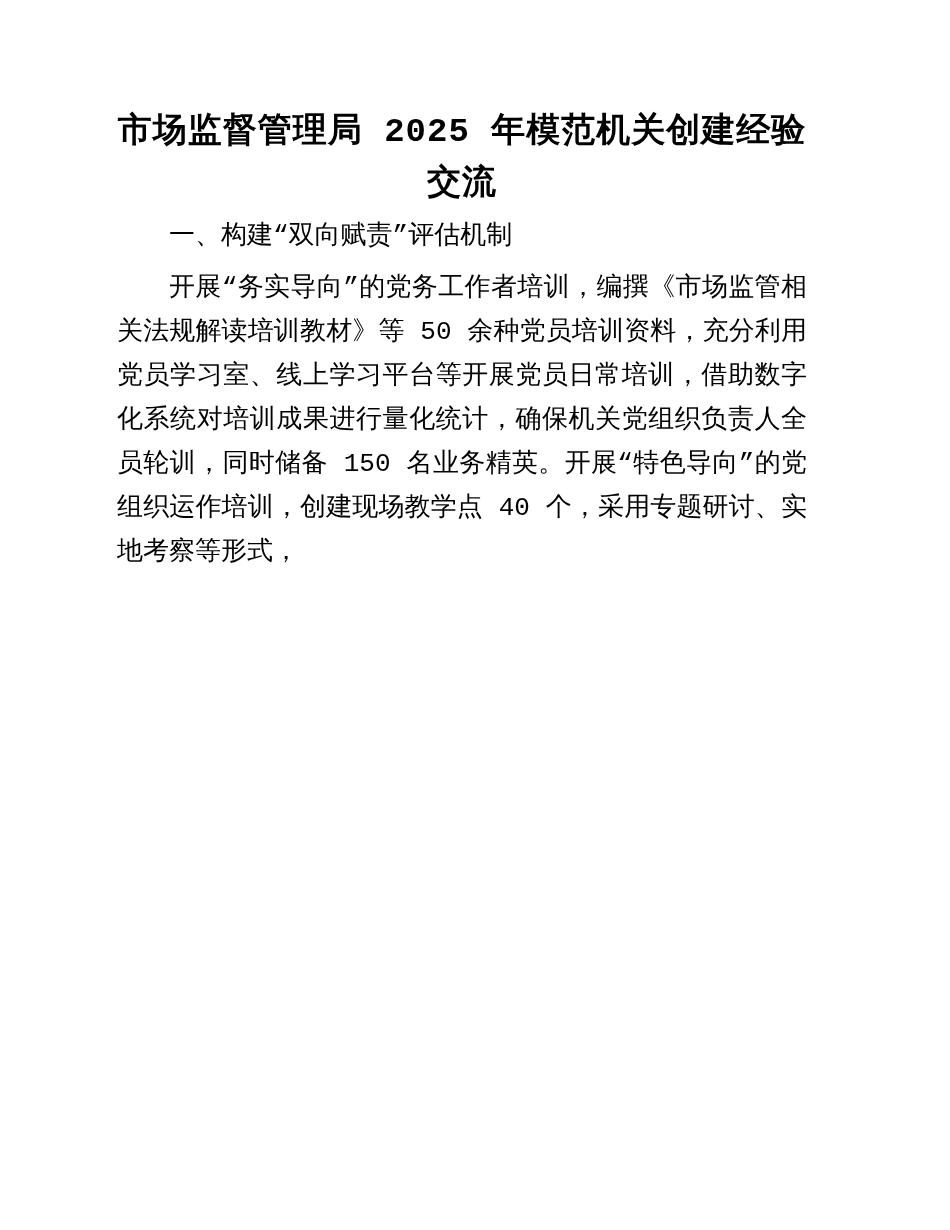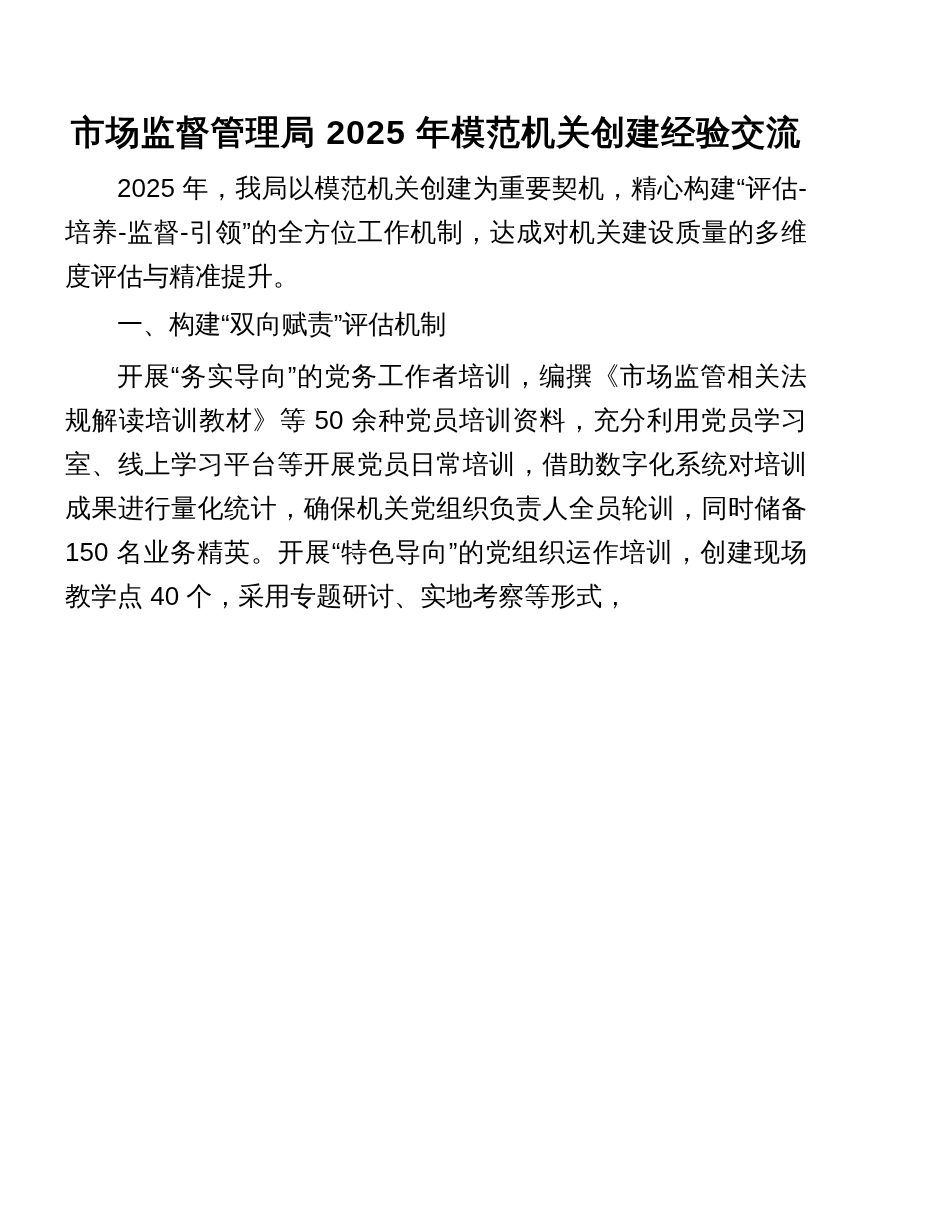--- a/index.html
+++ b/index.html
@@ -9,23 +9,23 @@
     background: #ffffff;
   }
   .page {
     position: relative;
     width: 950px;
     height: 992px;
     margin: 0 auto;
     background: #ffffff;
     color: #000000;
     box-sizing: border-box;
-    padding: 106px 143px 0 65px;
+    padding: 106px 143px 0 117px;
     overflow: hidden;
-    font-family: Liberation Sans, sans-serif;
+    font-family: Liberation Mono, monospace;
   }
   .doc-title {
     margin: 0;
     font-size: 34px;
     font-weight: 700;
     line-height: 52px;
     text-align: center;
     letter-spacing: 1px;
   }
   .block {
@@ -41,20 +41,19 @@
   .heading {
     margin: 4px 0 0 0;
   }
 </style>
 </head>
 <body>
 
 <div class="page">
   <h1 class="doc-title">市场监督管理局 2025 年模范机关创建经验交流</h1>
 
-  <p class="block">2025 年，我局以模范机关创建为重要契机，精心构建“评估-培养-监督-引领”的全方位工作机制，达成对机关建设质量的多维度评估与精准提升。</p>
 
   <h2 class="block heading">一、构建“双向赋责”评估机制</h2>
 
 
 
   <p class="block">开展“务实导向”的党务工作者培训，编撰《市场监管相关法规解读培训教材》等 50 余种党员培训资料，充分利用党员学习室、线上学习平台等开展党员日常培训，借助数字化系统对培训成果进行量化统计，确保机关党组织负责人全员轮训，同时储备 150 名业务精英。开展“特色导向”的党组织运作培训，创建现场教学点 40 个，采用专题研讨、实地考察等形式，</p>
 </div>
 
 </body></html>

